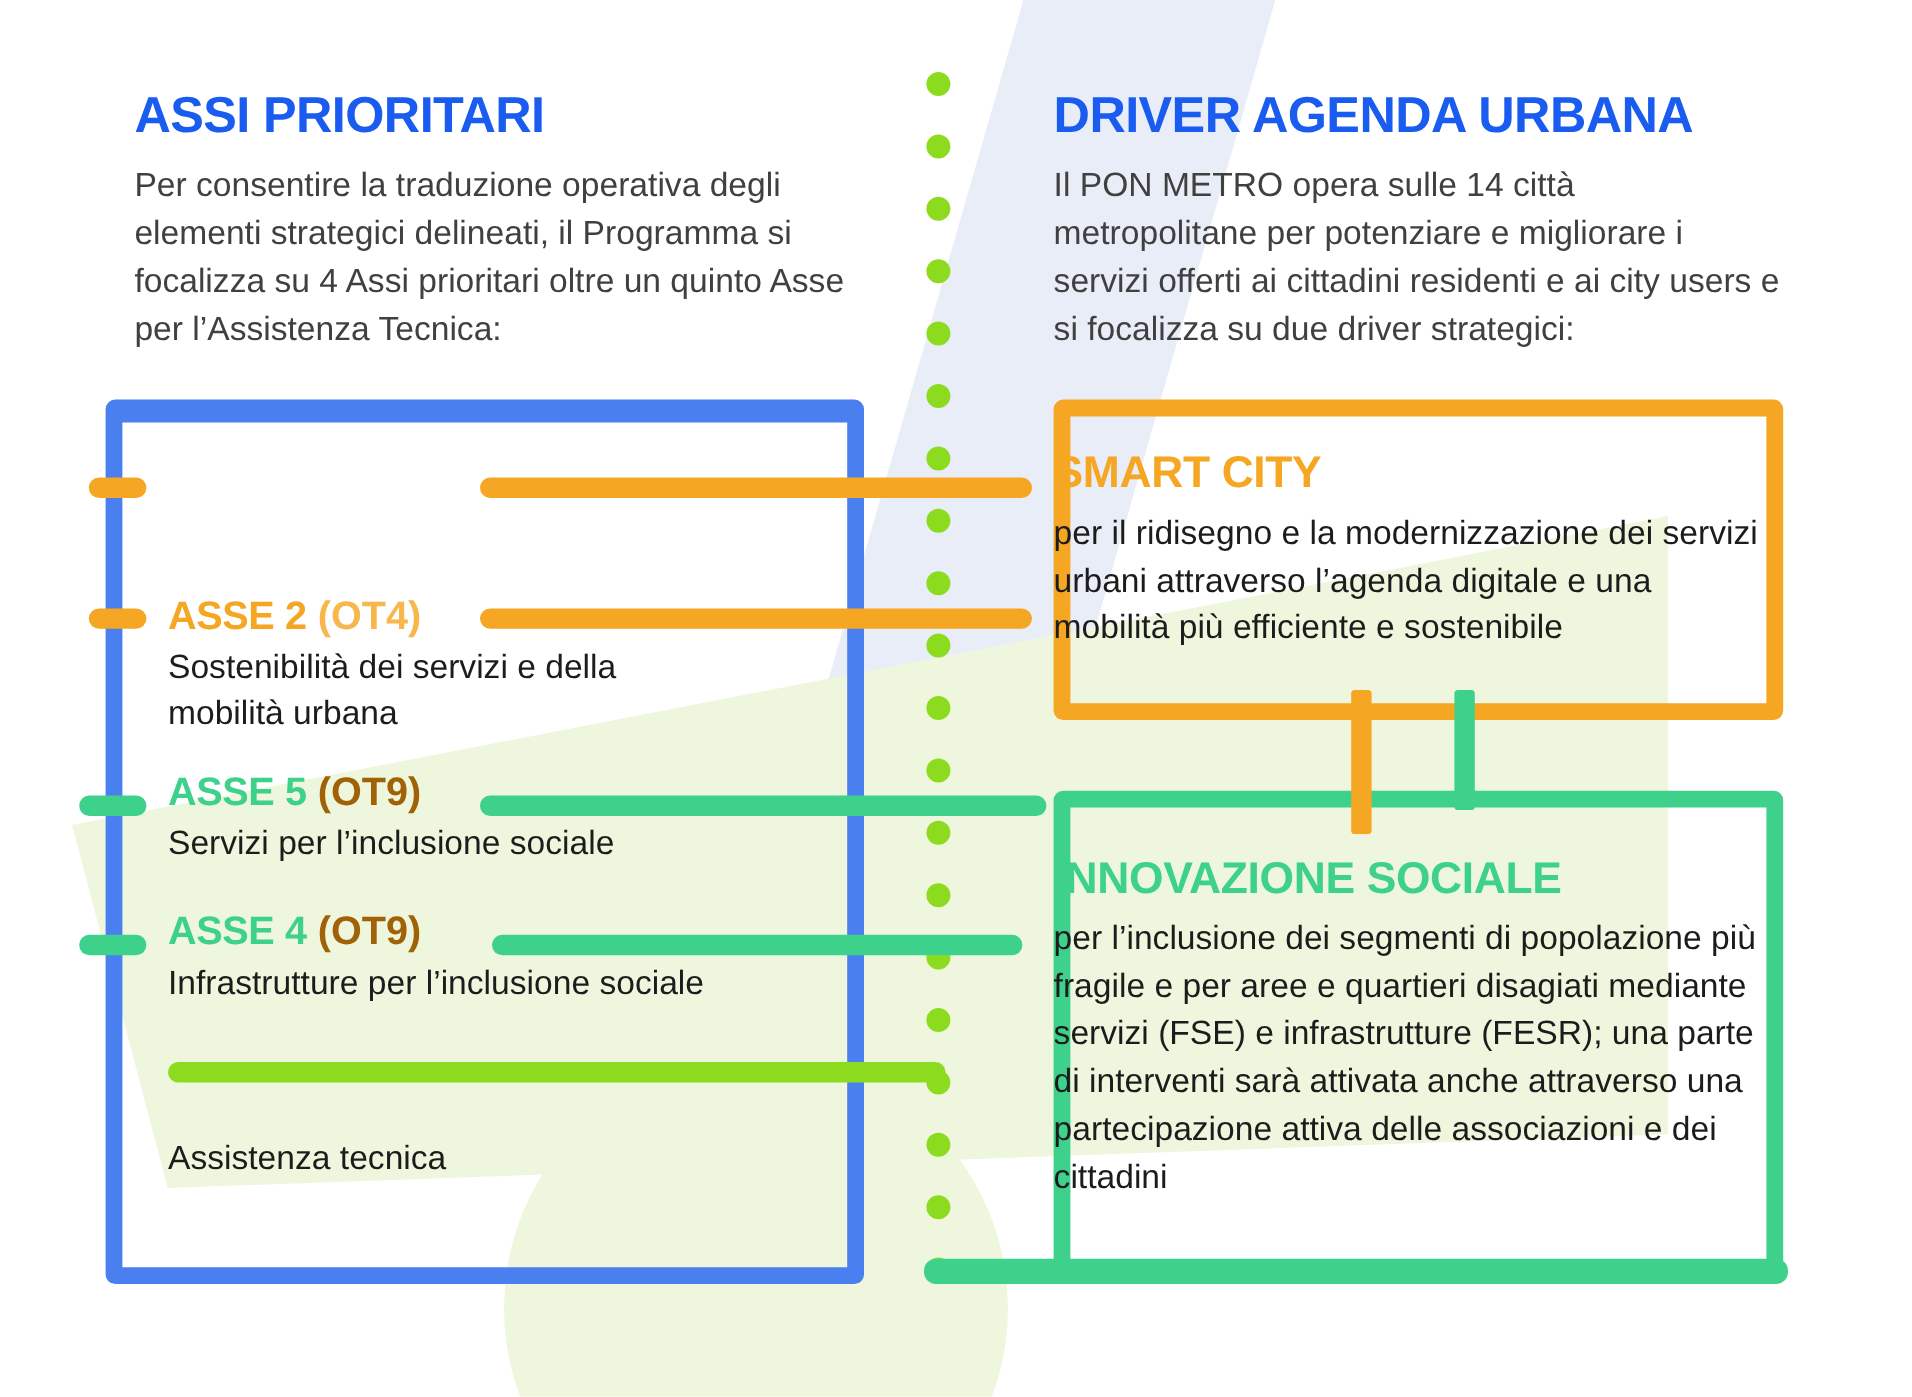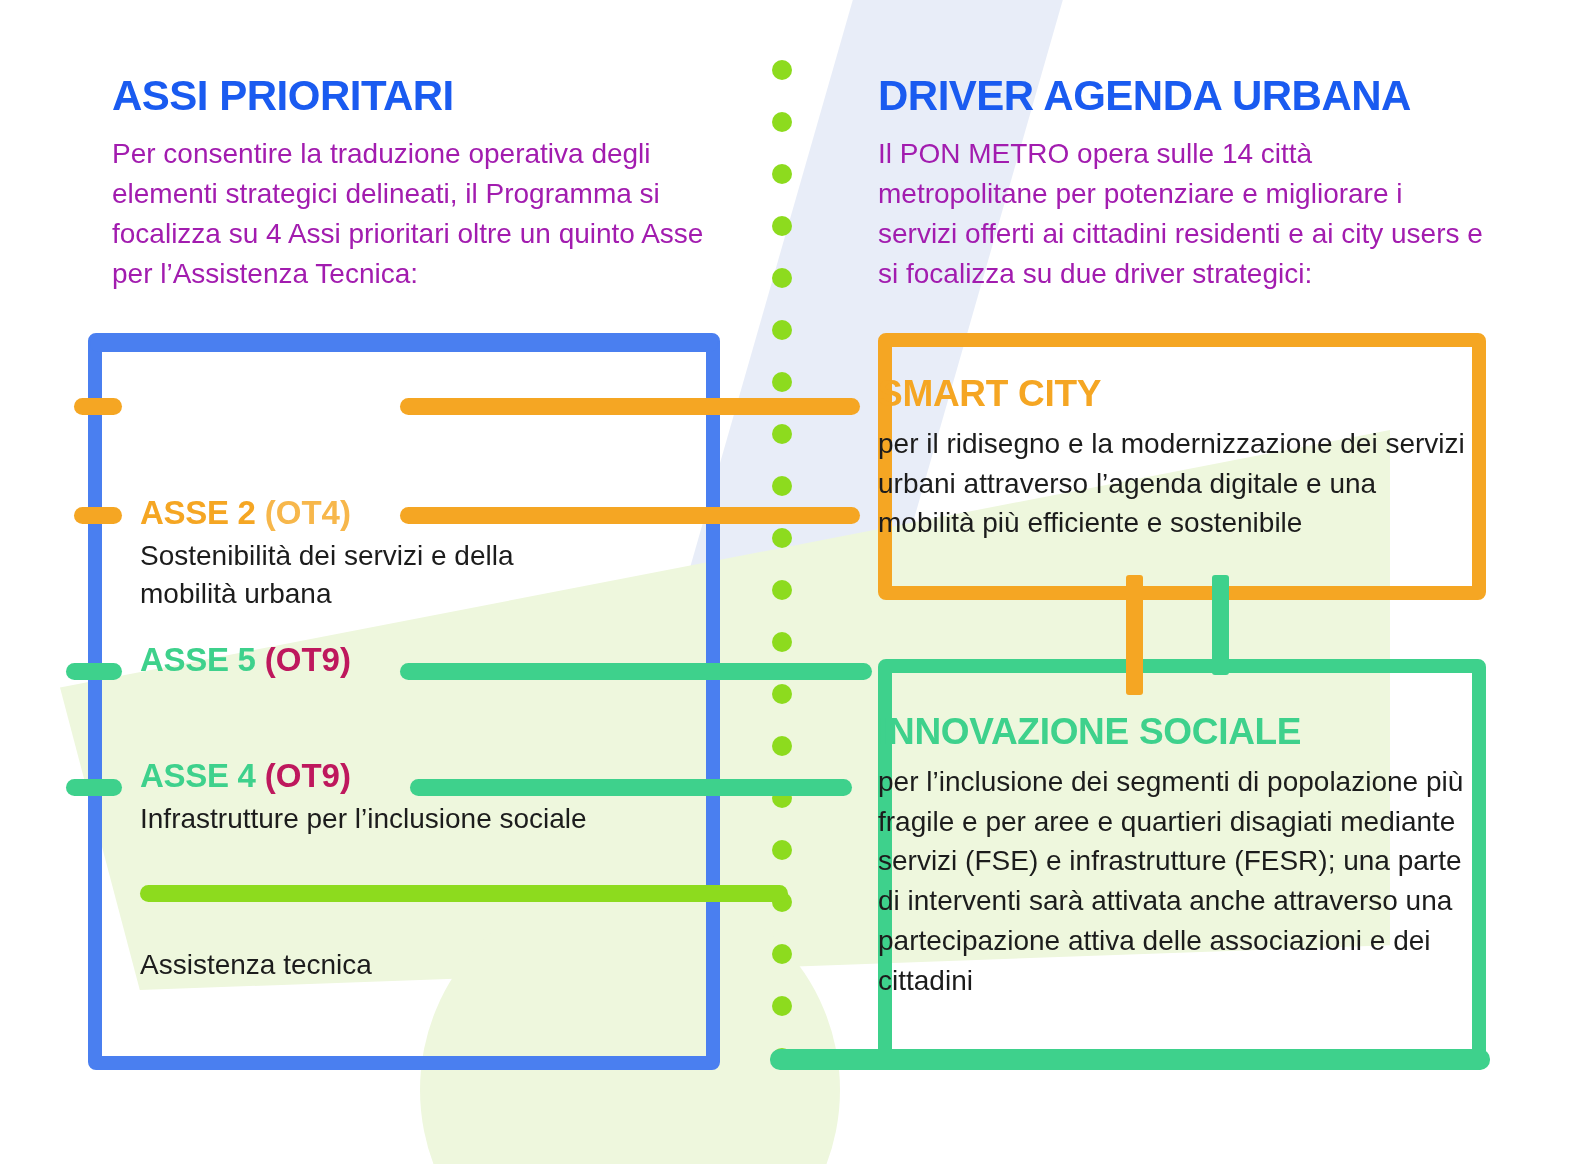--- a/index.html
+++ b/index.html
@@ -139,41 +139,41 @@
     letter-spacing: -0.5px;
     color: #1a5bf0;
     white-space: nowrap;
   }
   .col-title.left  { left: 112px; top: 72px; }
   .col-title.right { left: 878px; top: 72px; }
   .col-intro {
     position: absolute;
     font-size: 28px;
     line-height: 1.43;
-    color: #a21caf;
+    color: #404040;
   }
   .col-intro.left  { left: 112px; top: 134px; width: 600px; }
   .col-intro.right { left: 878px; top: 134px; width: 610px; }
 
   .asse {
     position: absolute;
     left: 140px;
   }
   .asse-head {
     font-size: 33px;
     font-weight: bold;
     white-space: nowrap;
     line-height: 1.05;
   }
   .asse-head .num   { letter-spacing: -0.3px; }
   .asse-head .ot    { font-weight: bold; }
   .asse-head.orange .num { color: #f5a623; }
   .asse-head.orange .ot  { color: #f7b74b; }
   .asse-head.green  .num { color: #3ed18c; }
-  .asse-head.green  .ot  { color: #be185d; }
+  .asse-head.green  .ot  { color: #a16207; }
   .asse-head.blue   .num { color: #4a7ff0; }
   .asse-desc {
     font-size: 28px;
     line-height: 1.36;
     color: #1c1c1c;
     margin-top: 6px;
     width: 560px;
   }
 
   .driver {
@@ -258,20 +258,21 @@
       <span class="ot">(OT4)</span>
     </div>
     <div class="asse-desc" style="width:420px;">Sostenibilità dei servizi e della mobilità urbana</div>
   </div>
 
   <div class="asse" style="top:643px;">
     <div class="asse-head green">
       <span class="num">ASSE 5</span>
       <span class="ot">(OT9)</span>
     </div>
+    <div class="asse-desc">Servizi per l’inclusione sociale</div>
   </div>
 
   <div class="asse" style="top:759px;">
     <div class="asse-head green">
       <span class="num">ASSE 4</span>
       <span class="ot">(OT9)</span>
     </div>
     <div class="asse-desc">Infrastrutture per l’inclusione sociale</div>
   </div>
 

